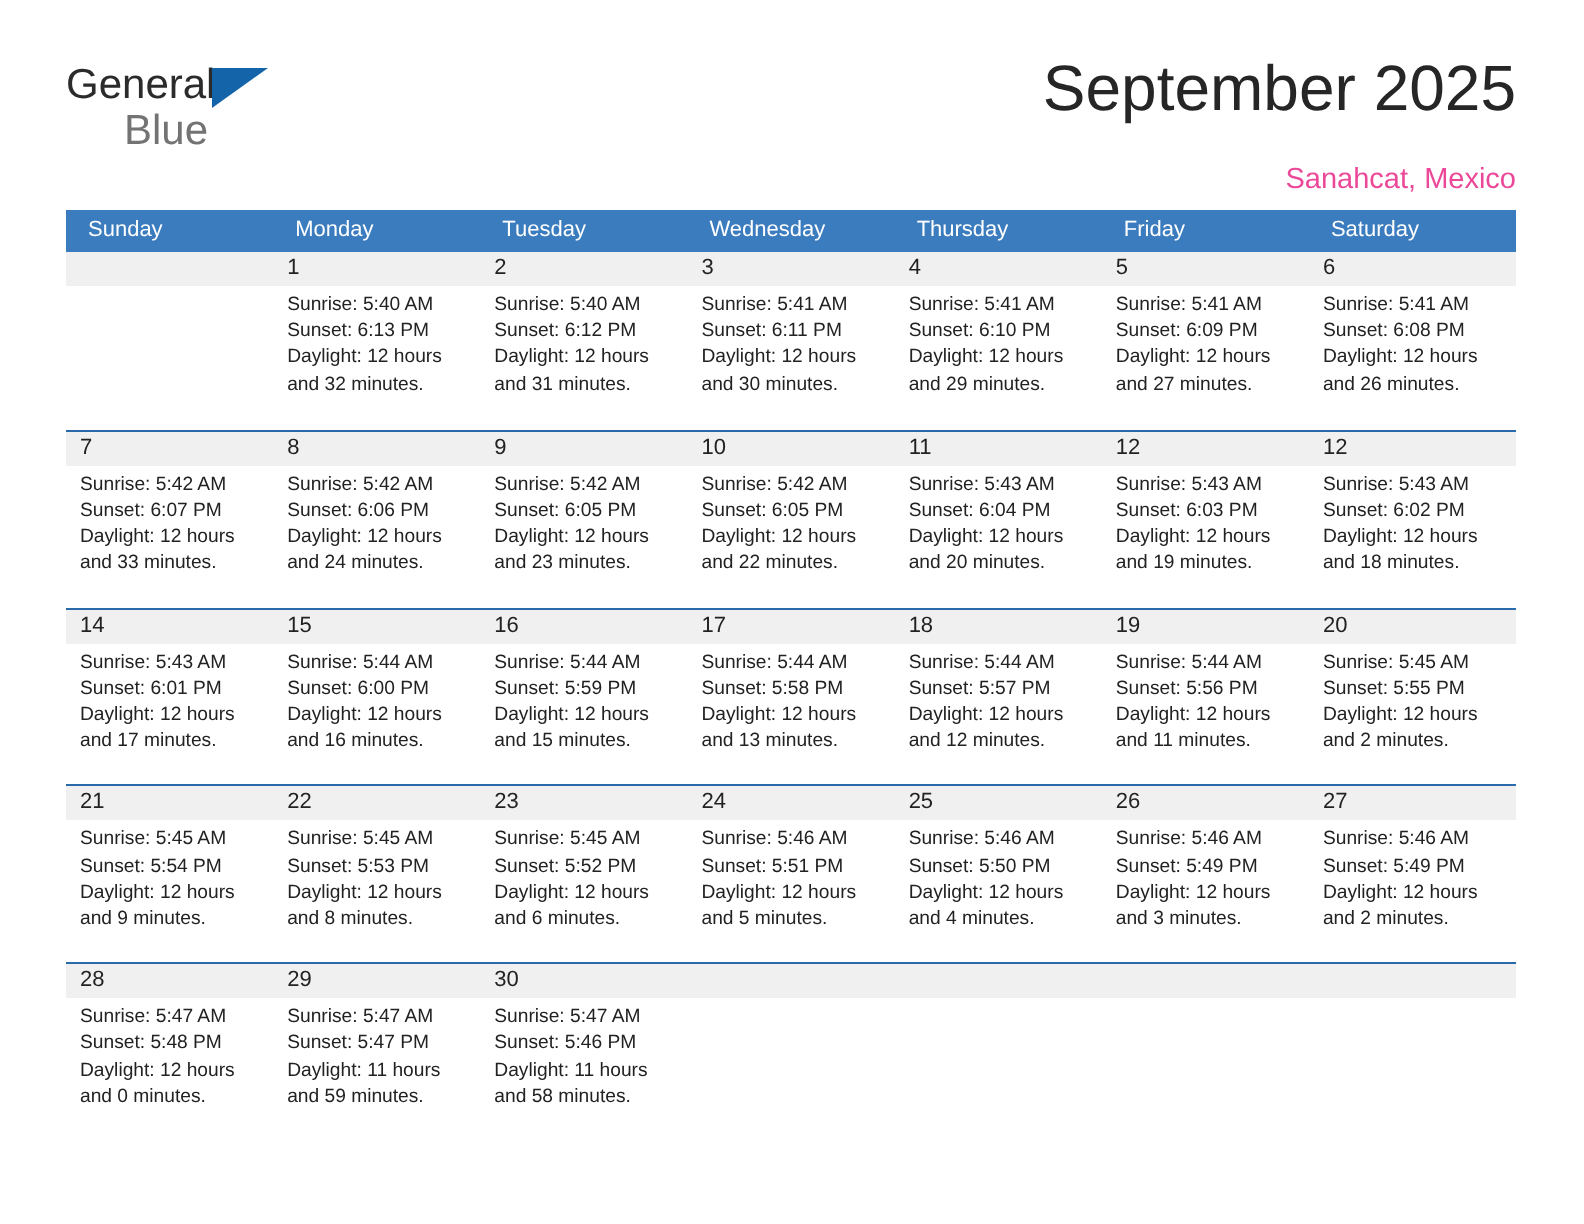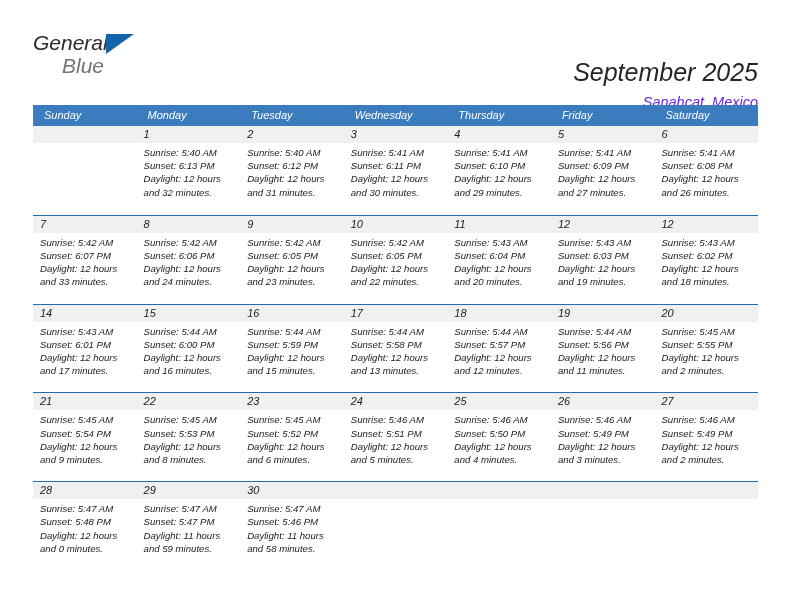--- a/index.html
+++ b/index.html
@@ -11,21 +11,20 @@
     height: 612px;
     background: #ffffff;
     font-family: "Liberation Sans", sans-serif;
     color: #000000;
     overflow: hidden;
   }
   .page {
     position: relative;
     width: 736px;
     height: 612px;
-    font-style: italic;
   }
 
   
   .header {
     position: absolute;
     left: 33px;
     top: 28px;
     width: 725px;
     height: 70px;
   }
@@ -64,32 +63,31 @@
     font-family: "Liberation Sans", sans-serif;
   }
 
   .title-block {
     position: absolute;
     right: 0;
     top: 0;
     text-align: right;
   }
   .cal-title {
-    font-size: 25px;
+    font-size: 32px;
     color: #262626;
     font-weight: normal;
     line-height: 32px;
     white-space: nowrap;
-    margin-top: 28px;
   }
   .cal-subtitle {
     font-size: 14.5px;
-    color: #6d28d9;
+    color: #ec4899;
     line-height: 20px;
-    margin-top: 4px;
+    margin-top: 20px;
     white-space: nowrap;
   }
 
   
   .calendar {
     position: absolute;
     left: 33px;
     top: 105px;
     width: 725px;
   }

